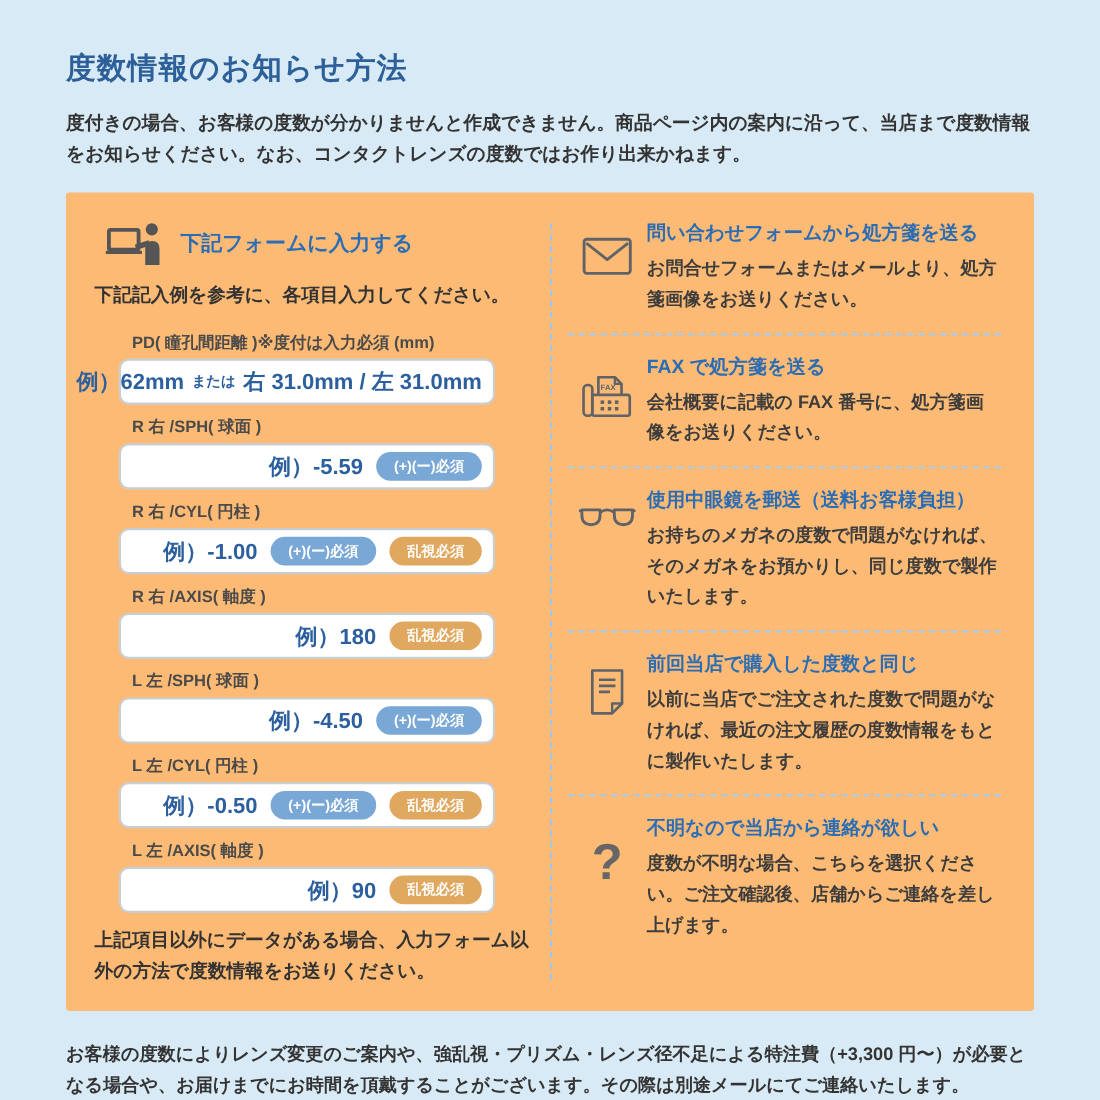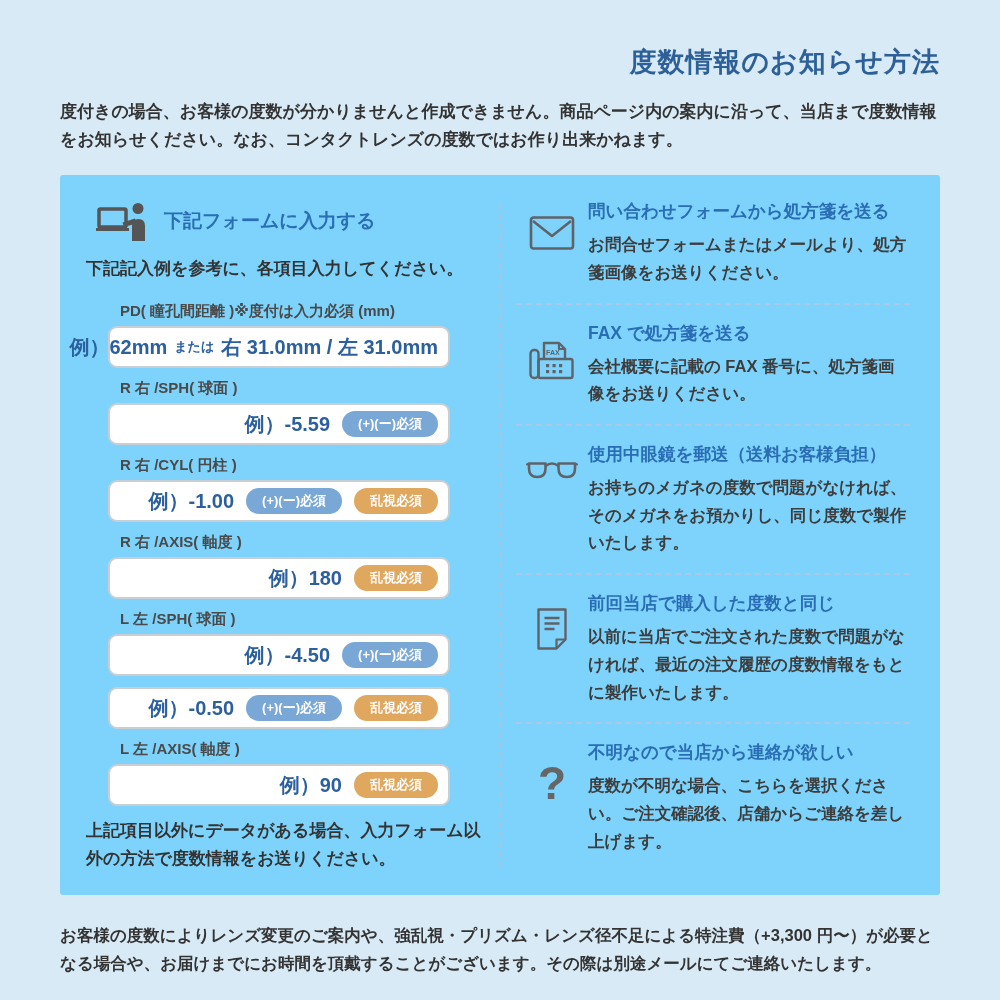--- a/index.html
+++ b/index.html
@@ -3,24 +3,24 @@
 <meta charset="utf-8">
 <style>
   html,body{margin:0;padding:0;}
   body{
     width:1000px;height:1000px;
     background:#d8eaf5;
     font-family:"Liberation Sans","DejaVu Sans",sans-serif;
     color:#333;
   }
   .page{box-sizing:border-box;width:1000px;height:1000px;padding:44px 60px 0;overflow:hidden;}
-  .page-title{margin:0 0 18px;font-size:27px;font-weight:bold;color:#2d6099;letter-spacing:1px;text-align:right;}
+  .page-title{margin:0 0 18px;font-size:27px;font-weight:bold;color:#2d6099;letter-spacing:1px;}
   .intro{margin:0 0 22px;font-size:17px;line-height:1.62;font-weight:600;color:#333;}
   .card{
-    background:#7dd3fc;border-radius:3px;display:flex;
+    background:#fdba74;border-radius:3px;display:flex;
     box-sizing:border-box;min-height:716px;padding:22px 0;
   }
   
   .col-left{width:440px;box-sizing:border-box;padding:0 0 0 24px;flex:0 0 auto;}
   .col-head{display:flex;align-items:center;margin:4px 0 16px 12px;}
   .col-head svg{flex:0 0 auto;}
   .col-title{font-size:19px;font-weight:bold;color:#2a6db5;margin-left:16px;}
   .instruction{font-size:17px;font-weight:600;color:#333;margin:0 0 22px 2px;}
   .form-rows{margin-left:24px;width:342px;}
   .field-label{font-size:15px;font-weight:bold;color:#4a4a4a;margin:0 0 5px 12px;}
@@ -104,20 +104,21 @@
             </div>
           </div>
           <div class="field">
             <div class="field-label">L 左 /SPH( 球面 )</div>
             <div class="field-box">
               <span class="example">例）-4.50</span>
               <span class="badge blue">(+)(ー)必須</span>
             </div>
           </div>
           <div class="field">
+            <div class="field-label">L 左 /CYL( 円柱 )</div>
             <div class="field-box">
               <span class="example">例）-0.50</span>
               <span class="badge blue">(+)(ー)必須</span>
               <span class="badge orange">乱視必須</span>
             </div>
           </div>
           <div class="field">
             <div class="field-label">L 左 /AXIS( 軸度 )</div>
             <div class="field-box">
               <span class="example">例）90</span>

